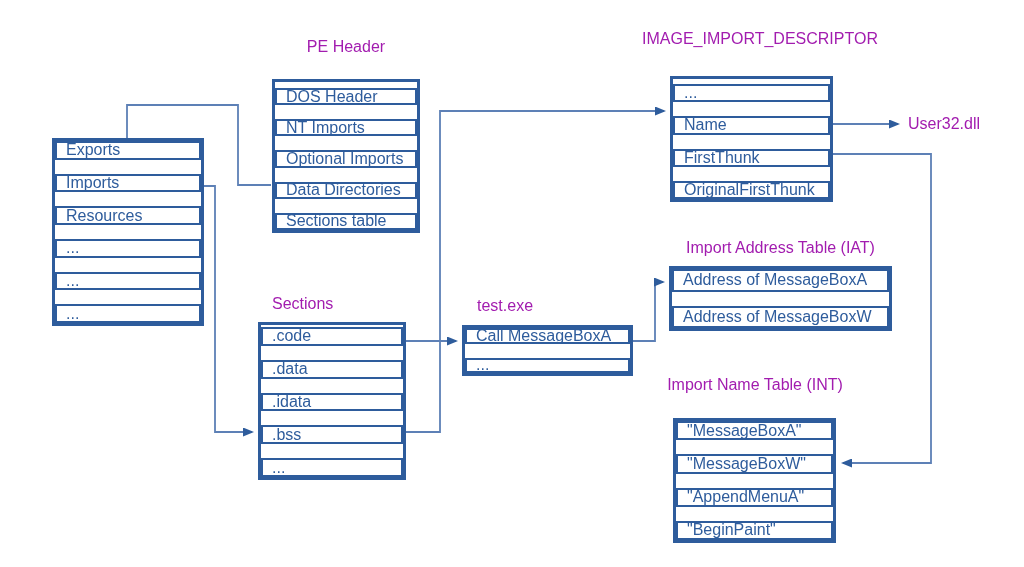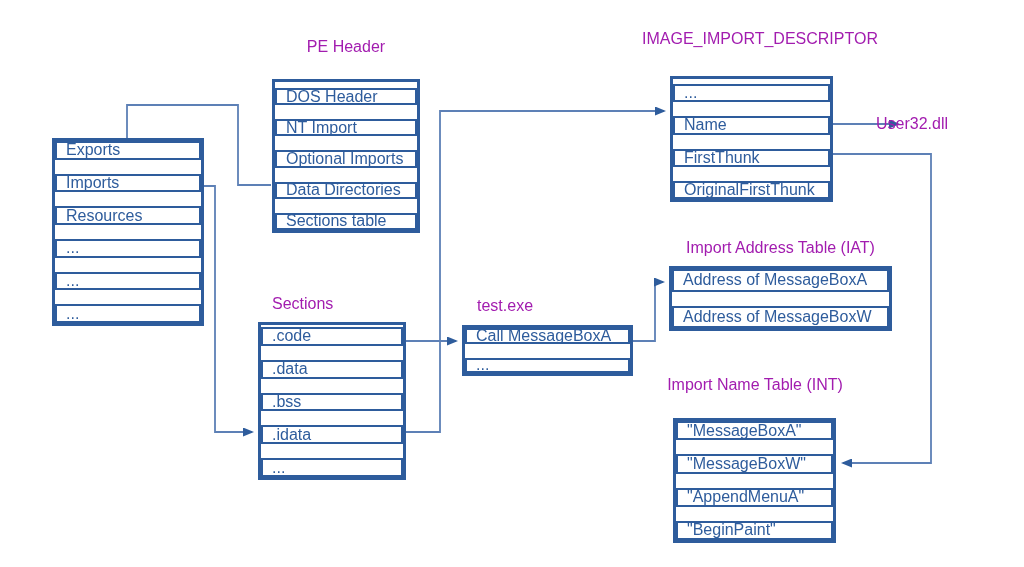--- a/index.html
+++ b/index.html
@@ -49,42 +49,42 @@
     <div class="row">Imports</div>
     <div class="row">Resources</div>
     <div class="row">...</div>
     <div class="row">...</div>
     <div class="row">...</div>
   </div>
 
   <div class="title centered" style="left:272px;top:37px;width:148px;">PE Header</div>
   <div class="box" style="left:272px;top:79px;width:148px;height:154px;padding-top:6px;">
     <div class="row">DOS Header</div>
-    <div class="row">NT Import</div>
+    <div class="row">NT Imports</div>
     <div class="row">Optional Imports</div>
     <div class="row">Data Directories</div>
     <div class="row">Sections table</div>
   </div>
 
   <div class="title centered" style="left:620px;top:29px;width:280px;">IMAGE_IMPORT_DESCRIPTOR</div>
   <div class="box" style="left:670px;top:76px;width:163px;height:126px;padding-top:5px;">
     <div class="row">...</div>
     <div class="row">Name</div>
     <div class="row">FirstThunk</div>
     <div class="row">OriginalFirstThunk</div>
   </div>
 
-  <div class="title" style="left:876px;top:114px;">User32.dll</div>
+  <div class="title" style="left:908px;top:114px;">User32.dll</div>
 
   <div class="title" style="left:272px;top:294px;">Sections</div>
   <div class="box" style="left:258px;top:322px;width:148px;height:158px;padding-top:2px;text-align:right;">
     <div class="row">.code</div>
     <div class="row">.data</div>
+    <div class="row">.idata</div>
     <div class="row">.bss</div>
-    <div class="row">.idata</div>
     <div class="row">...</div>
   </div>
 
   <div class="title" style="left:477px;top:296px;">test.exe</div>
   <div class="box" style="left:462px;top:325px;width:171px;height:51px;">
     <div class="row">Call MessageBoxA</div>
     <div class="row">...</div>
   </div>
 
   <div class="title centered" style="left:669px;top:238px;width:223px;">Import Address Table (IAT)</div>

